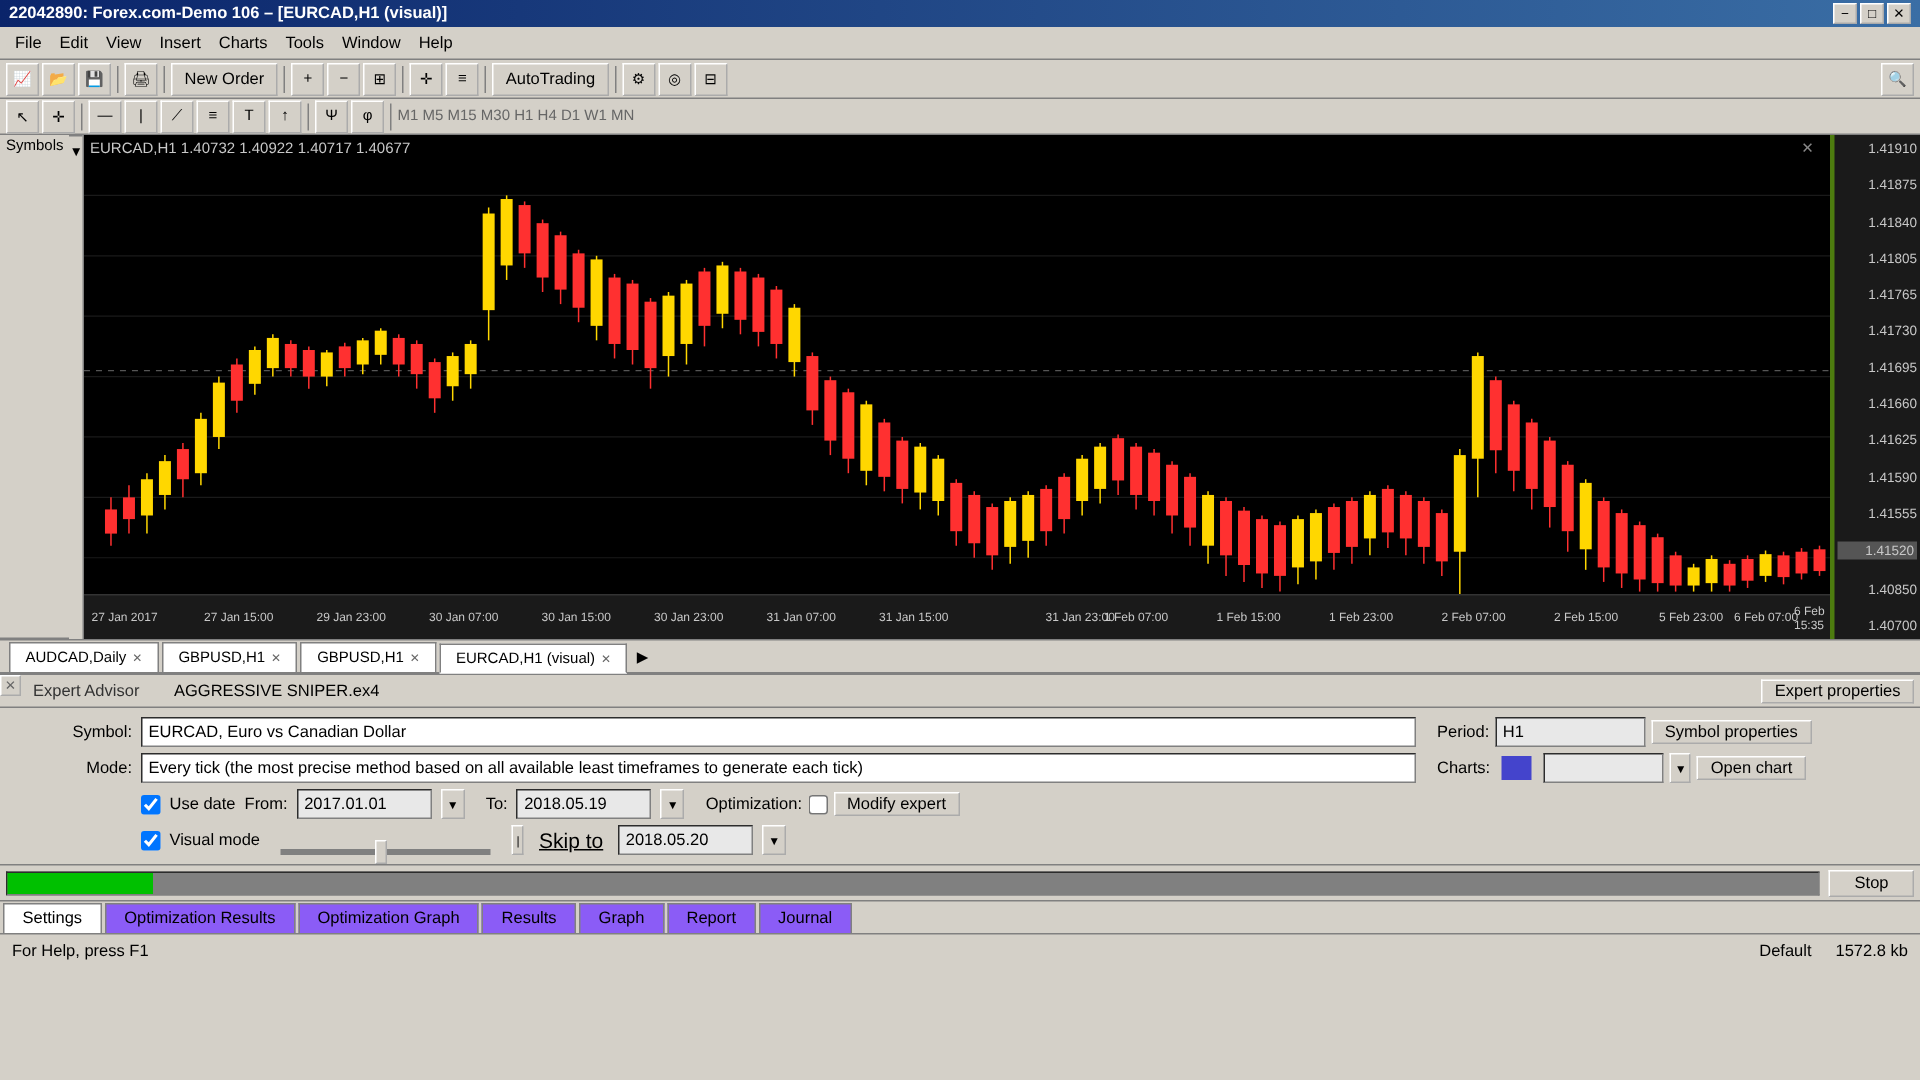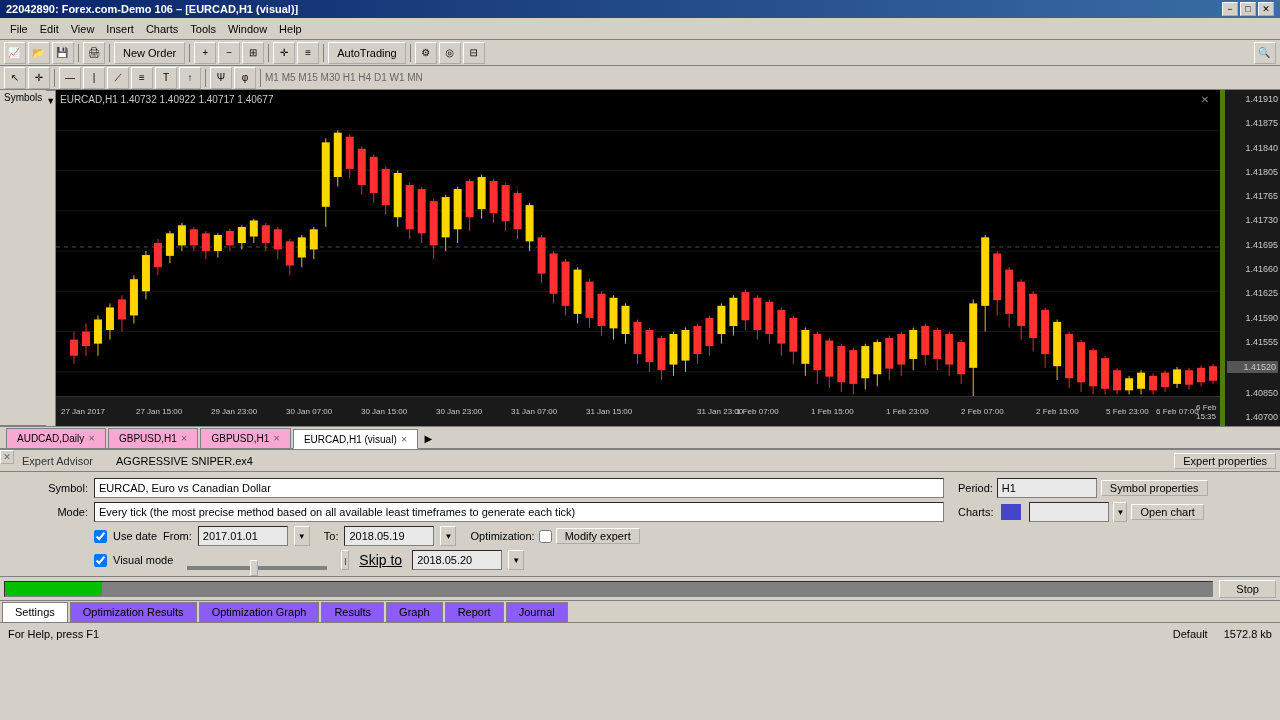--- a/index.html
+++ b/index.html
@@ -109,21 +109,21 @@
     .chart-symbol-info { color: #c8c8c8; font-size: 10px; }
 
     
     .price-scale {
       position: absolute;
       top: 0;
       right: 0;
       width: 60px;
       height: 100%;
       background: #1a1a1a;
-      border-left: 5px solid #4d7c0f;
+      border-left: 3px solid #4d7c0f;
       display: flex;
       flex-direction: column;
       justify-content: space-between;
       padding: 4px 2px;
     }
     .price-label { color: #c8c8c8; font-size: 9px; text-align: right; }
 
     
     .chart-svg { position: absolute; top: 0; left: 0; right: 60px; bottom: 30px; }
 
@@ -147,21 +147,21 @@
       height: 22px;
       display: flex;
       align-items: flex-end;
       border-top: 1px solid #808080;
     }
     .chart-tab {
       height: 20px;
       padding: 0 10px;
       border: 1px solid #808080;
       border-bottom: none;
-      background: #f9a8d4;
+      background: #ffffff;
       font-size: 10px;
       display: flex;
       align-items: center;
       cursor: pointer;
       margin-left: 2px;
     }
     .chart-tab.active {
       background: #fff;
       border-bottom: 1px solid #fff;
       margin-bottom: -1px;

